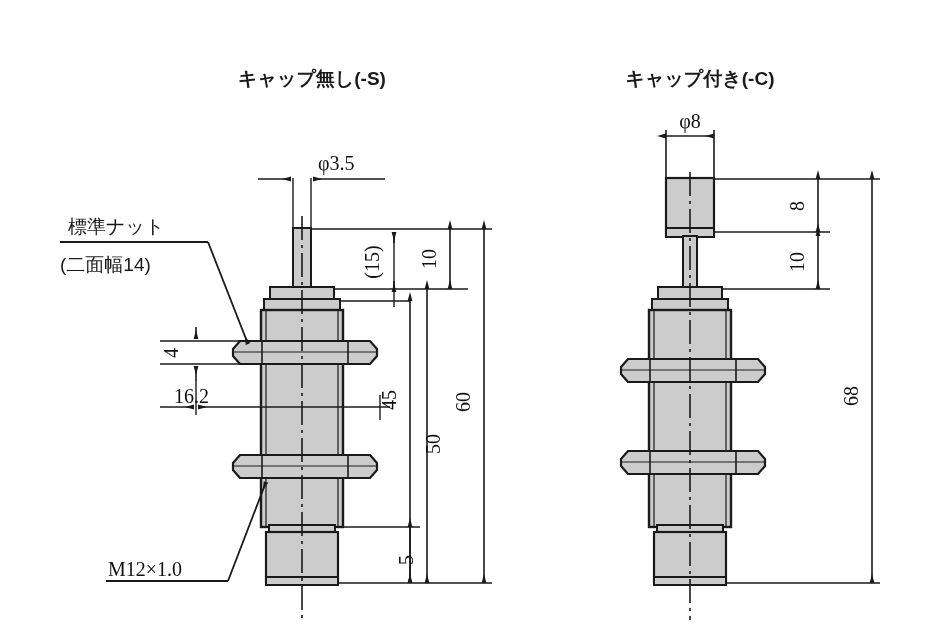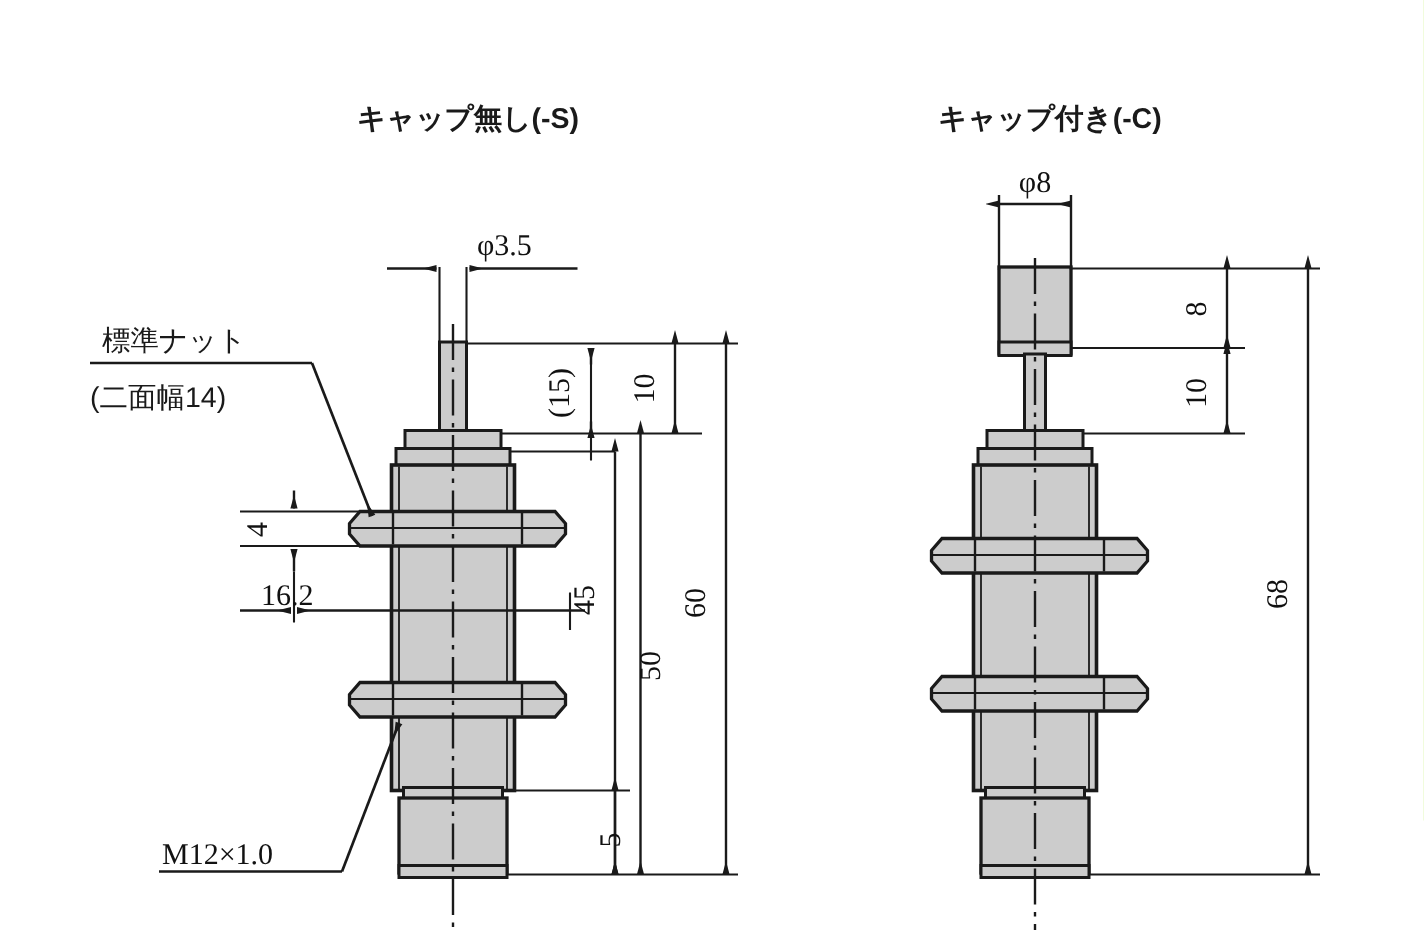--- a/index.html
+++ b/index.html
@@ -10,21 +10,21 @@
   body {
     width: 949px;
     height: 631px;
     font-family: "Liberation Sans", sans-serif;
     overflow: hidden;
   }
   #sheet {
     position: relative;
     width: 949px;
     height: 547px;
-    background: #bef264;
+    background: #15803d;
   }
   svg#drawing {
     display: block;
     width: 949px;
     height: 631px;
   }
   .ttl {
     font-family: "Liberation Sans", sans-serif;
     font-size: 19px;
     font-weight: bold;

